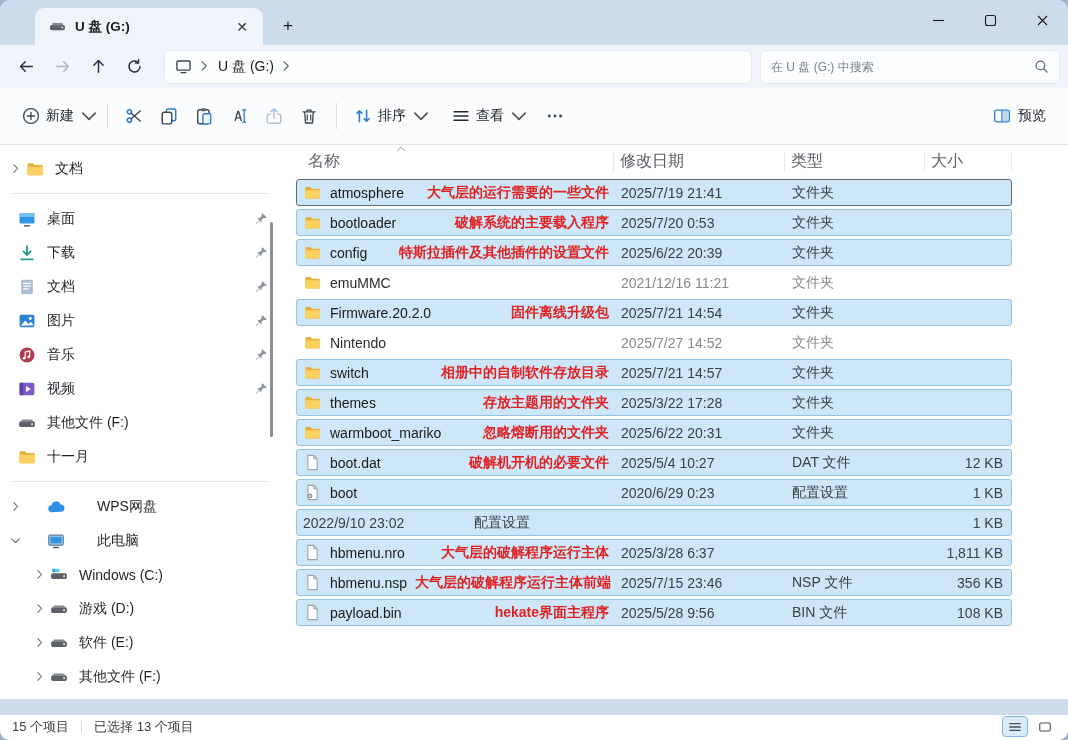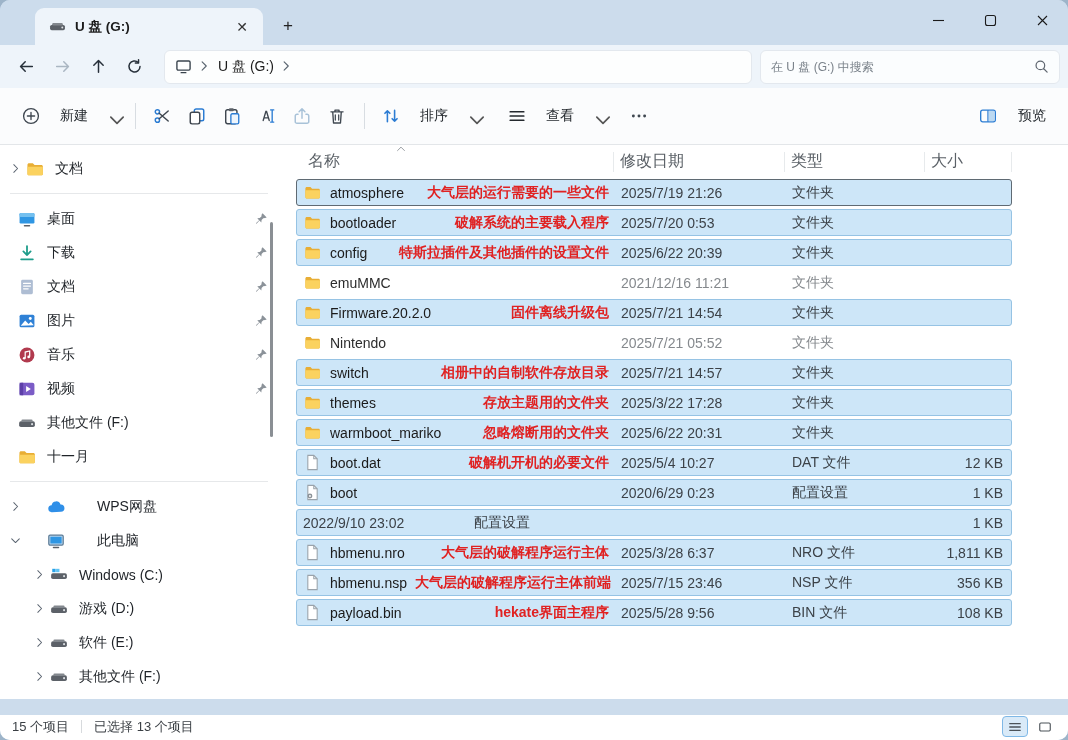--- a/index.html
+++ b/index.html
@@ -34,21 +34,21 @@
   .addr-device { width:17px; height:17px; color:#3b4document8; color:#39434d; }
   .search-box { margin-left:8px; flex:1; height:34px; background:#fbfdfe; border:1px solid #e3e8ee; border-radius:6px;
                 display:flex; align-items:center; padding:0 10px; }
   .search-box input { border:none; outline:none; background:transparent; flex:1; font-size:12px; color:#444;
                       font-family:inherit; }
   .search-box input::placeholder { color:#7a828a; }
   .search-icon { width:15px; height:15px; color:#5f6周670; color:#5f6670; }
 
   
   .toolbar { height:57px; background:#fbfcfd; border-bottom:1px solid #e3e6e9; display:flex; align-items:center; padding:0 14px; }
-  .tb-btn { display:flex; align-items:center; gap:20px; padding:7px 8px; border-radius:5px; color:#24292e; font-size:14px; }
+  .tb-btn { display:flex; gap:6px; padding:7px 8px; border-radius:5px; color:#24292e; font-size:14px; }
   .tb-btn .ic { width:18px; height:18px; }
   .tb-chev { width:10px; height:10px; color:#555; }
   .tb-sep { width:1px; height:26px; background:#d8dde2; margin:0 9px; }
   .tb-spacer { flex:1; }
   .tb-label { font-size:14px; color:#24292e; }
 
   
   .body { flex:1; display:flex; background:#fff; min-height:0; }
   .sidebar { position:relative; width:286px; background:#fff; padding-top:6px; overflow:hidden; flex:none; }
   .sb-item { height:33px; display:flex; align-items:center; border-radius:5px; margin:1px 8px 0 4px; font-size:14px; color:#1f2328; }
@@ -553,21 +553,21 @@
             <span class="cell c-name">
               <span class="ficon">
                 <svg class="ic" viewBox="0 0 16 16">
                   <path d="M1.3 4.2c0-.8.6-1.4 1.4-1.4h3.4l1.5 1.6h6c.8 0 1.4.6 1.4 1.4v6.4c0 .8-.6 1.4-1.4 1.4H2.7c-.8 0-1.4-.6-1.4-1.4z" fill="#e8ae35"></path>
                   <path d="M1.3 5.9h13.7v6.3c0 .8-.6 1.4-1.4 1.4H2.7c-.8 0-1.4-.6-1.4-1.4z" fill="#fbd25f"></path>
                 </svg>
               </span>
               <span class="fname">atmosphere</span>
               <span class="fannot">大气层的运行需要的一些文件</span>
             </span>
-            <span class="cell c-date">2025/7/19 21:26</span>
+            <span class="cell c-date">2025/7/19 21:41</span>
             <span class="cell c-type">文件夹</span>
             <span class="cell c-size"></span>
           </div>
           <div class="row selected">
             <span class="cell c-name">
               <span class="ficon">
                 <svg class="ic" viewBox="0 0 16 16">
                   <path d="M1.3 4.2c0-.8.6-1.4 1.4-1.4h3.4l1.5 1.6h6c.8 0 1.4.6 1.4 1.4v6.4c0 .8-.6 1.4-1.4 1.4H2.7c-.8 0-1.4-.6-1.4-1.4z" fill="#e8ae35"></path>
                   <path d="M1.3 5.9h13.7v6.3c0 .8-.6 1.4-1.4 1.4H2.7c-.8 0-1.4-.6-1.4-1.4z" fill="#fbd25f"></path>
                 </svg>
@@ -628,21 +628,21 @@
             <span class="cell c-name">
               <span class="ficon">
                 <svg class="ic" viewBox="0 0 16 16">
                   <path d="M1.3 4.2c0-.8.6-1.4 1.4-1.4h3.4l1.5 1.6h6c.8 0 1.4.6 1.4 1.4v6.4c0 .8-.6 1.4-1.4 1.4H2.7c-.8 0-1.4-.6-1.4-1.4z" fill="#e8ae35"></path>
                   <path d="M1.3 5.9h13.7v6.3c0 .8-.6 1.4-1.4 1.4H2.7c-.8 0-1.4-.6-1.4-1.4z" fill="#fbd25f"></path>
                 </svg>
               </span>
               <span class="fname">Nintendo</span>
               <span class="fannot"></span>
             </span>
-            <span class="cell c-date">2025/7/21 05:52</span>
+            <span class="cell c-date">2025/7/27 14:52</span>
             <span class="cell c-type">文件夹</span>
             <span class="cell c-size"></span>
           </div>
           <div class="row selected">
             <span class="cell c-name">
               <span class="ficon">
                 <svg class="ic" viewBox="0 0 16 16">
                   <path d="M1.3 4.2c0-.8.6-1.4 1.4-1.4h3.4l1.5 1.6h6c.8 0 1.4.6 1.4 1.4v6.4c0 .8-.6 1.4-1.4 1.4H2.7c-.8 0-1.4-.6-1.4-1.4z" fill="#e8ae35"></path>
                   <path d="M1.3 5.9h13.7v6.3c0 .8-.6 1.4-1.4 1.4H2.7c-.8 0-1.4-.6-1.4-1.4z" fill="#fbd25f"></path>
                 </svg>
@@ -726,21 +726,20 @@
               <span class="ficon">
                 <svg class="ic" viewBox="0 0 16 16">
                   <path d="M3.6 1.3h5.6l3.2 3.2v10.2H3.6z" fill="#fff" stroke="#9aa3ab" stroke-width="1"></path>
                   <path d="M9.2 1.3v3.2h3.2" fill="none" stroke="#9aa3ab" stroke-width="1"></path>
                 </svg>
               </span>
               <span class="fname">hbmenu.nro</span>
               <span class="fannot">大气层的破解程序运行主体</span>
             </span>
             <span class="cell c-date">2025/3/28 6:37</span>
-            <span class="cell c-type">NRO 文件</span>
             <span class="cell c-size">1,811 KB</span>
           </div>
           <div class="row selected">
             <span class="cell c-name">
               <span class="ficon">
                 <svg class="ic" viewBox="0 0 16 16">
                   <path d="M3.6 1.3h5.6l3.2 3.2v10.2H3.6z" fill="#fff" stroke="#9aa3ab" stroke-width="1"></path>
                   <path d="M9.2 1.3v3.2h3.2" fill="none" stroke="#9aa3ab" stroke-width="1"></path>
                 </svg>
               </span>

